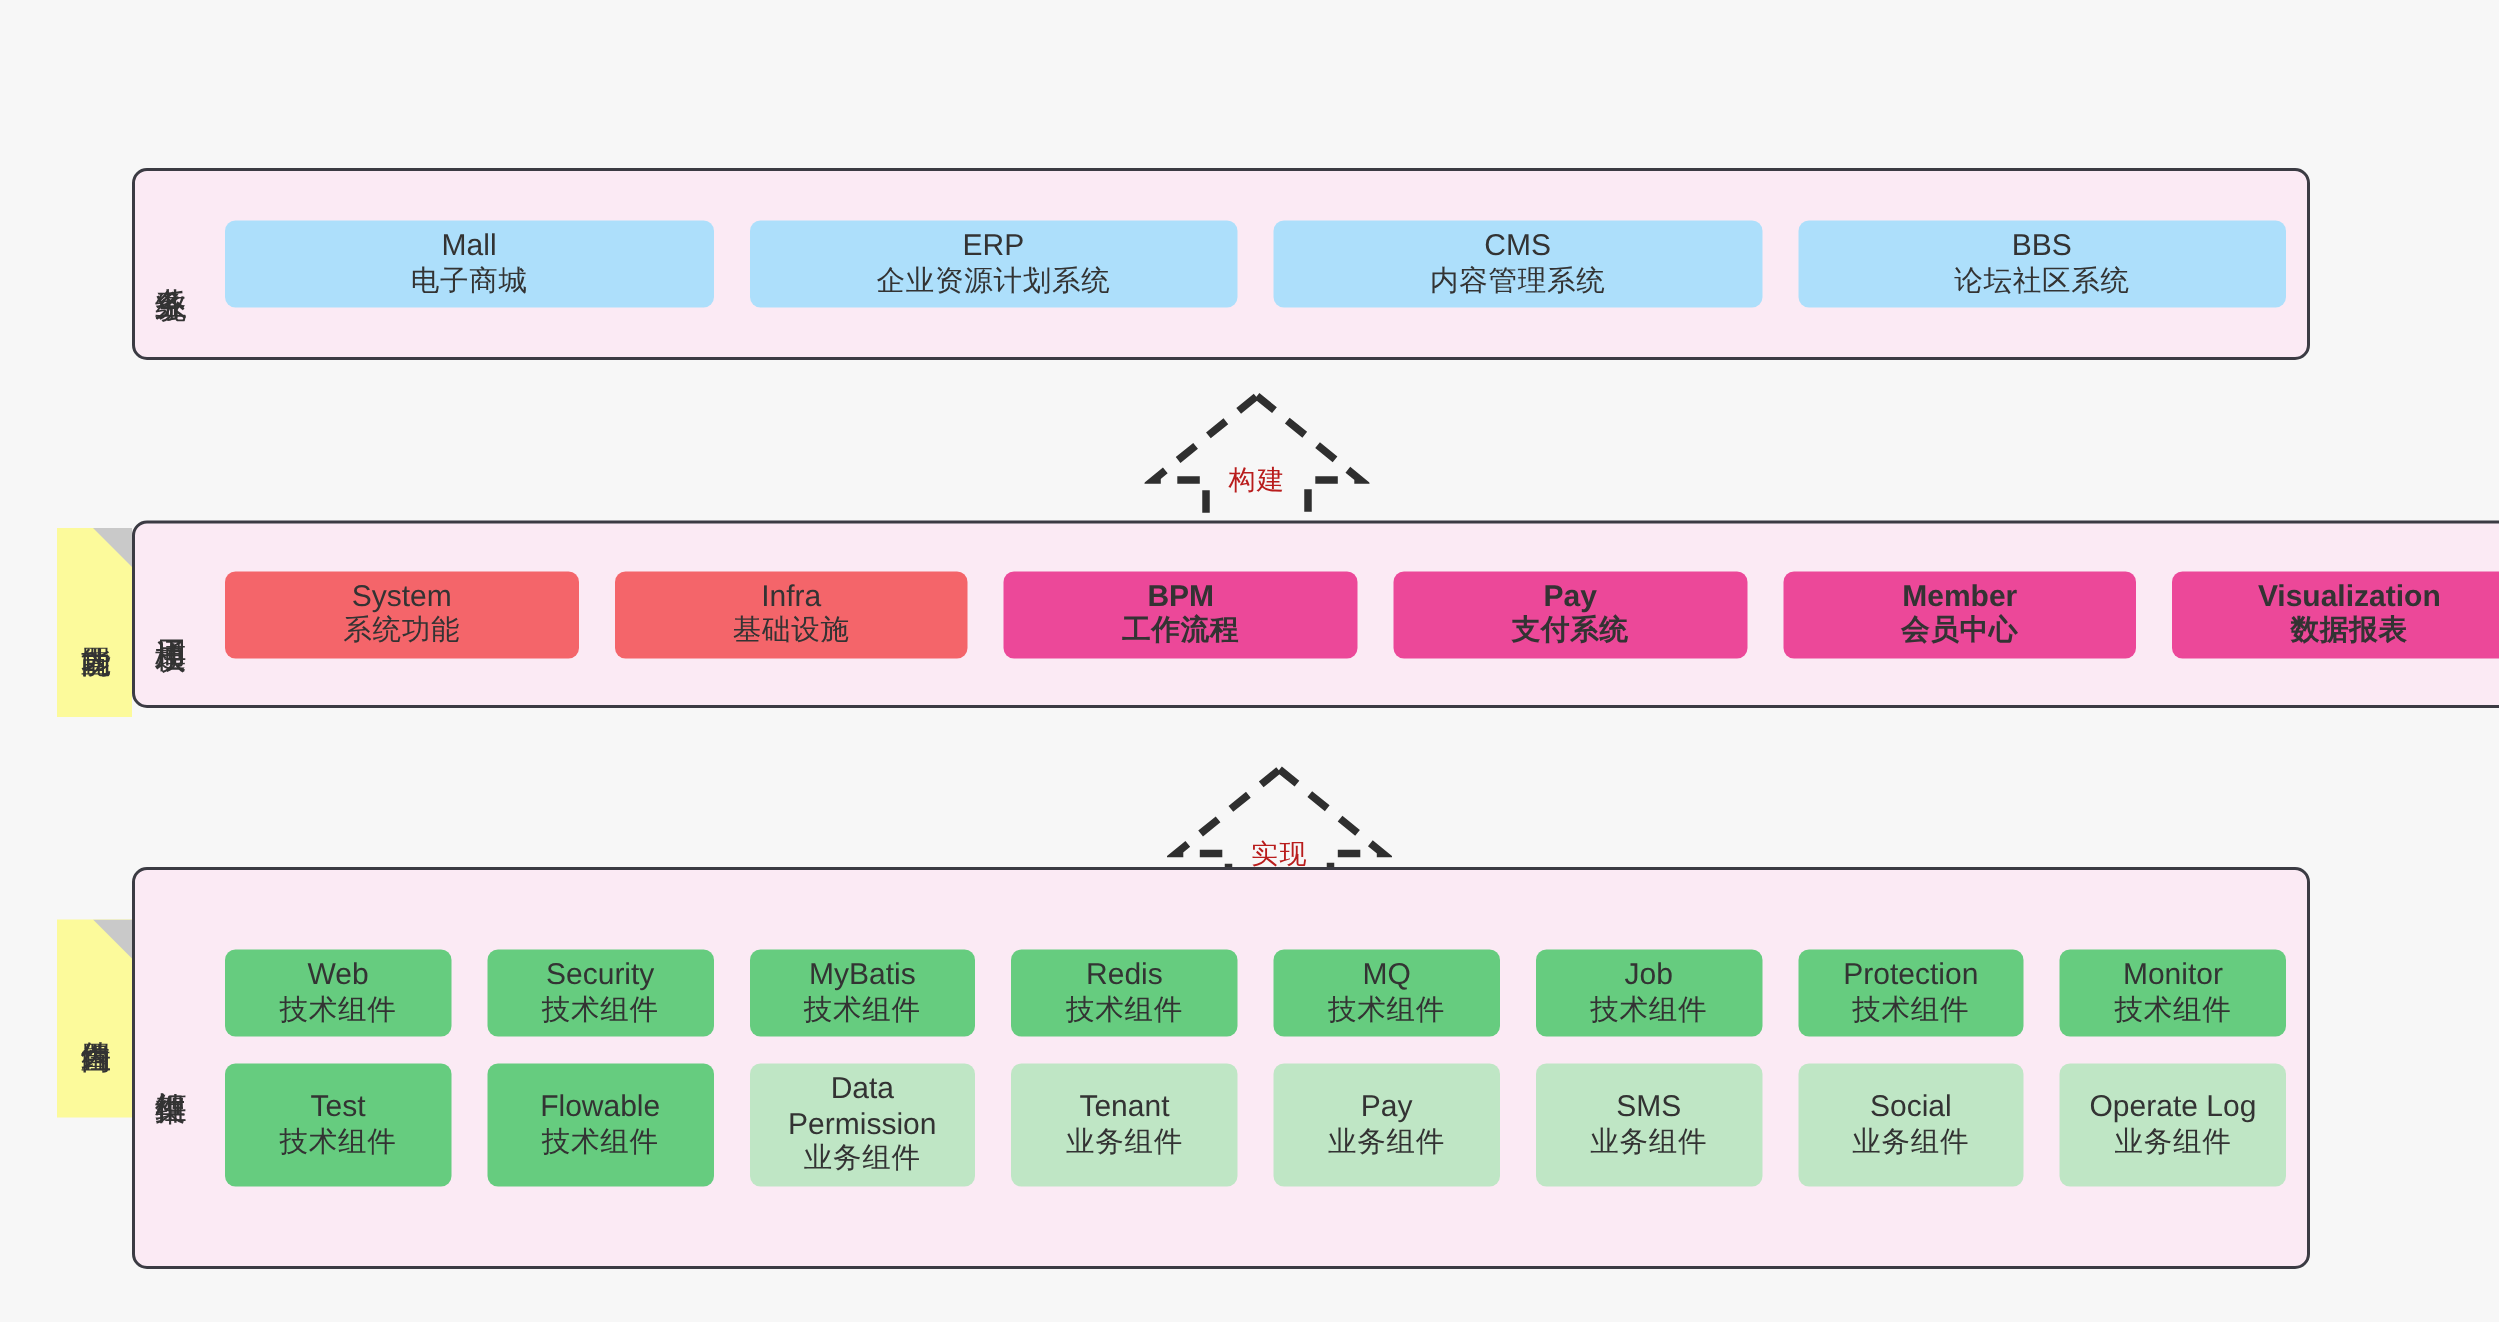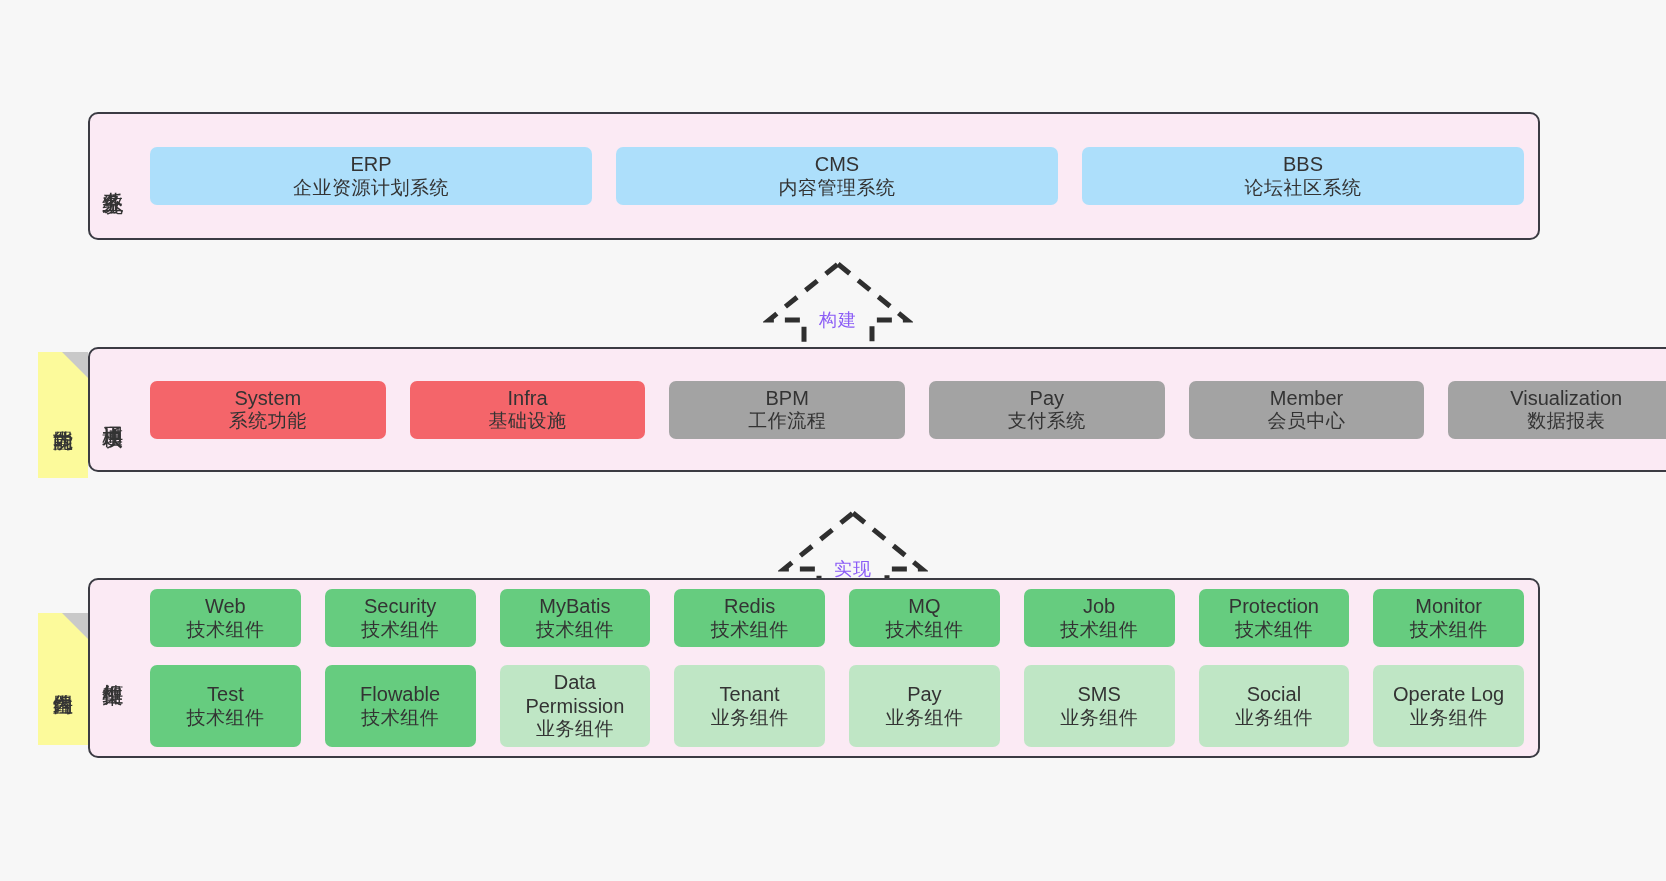--- a/index.html
+++ b/index.html
@@ -78,21 +78,21 @@
     font-size: 20px;
     white-space: normal;
   }
   .card .cn {
     font-size: 19px;
     letter-spacing: 0.5px;
   }
 
   .c-blue        { background: #addffb; }
   .c-red         { background: #f4656a; }
-  .c-pink        { background: #a3a3a3; }
+  .c-pink        { background: #ec4899; font-weight: bold; }
   .c-green       { background: #66cc7f; }
   .c-lightgreen  { background: #bfe6c5; }
 
   
   .note {
     position: absolute;
     box-sizing: border-box;
     background: #fcfa9b;
     display: flex;
     align-items: center;
@@ -122,32 +122,36 @@
     height: 98px;
   }
   .arrow svg { display: block; width: 150px; height: 98px; }
   .arrow .arrow-label {
     position: absolute;
     left: 0;
     right: 0;
     bottom: 24px;
     text-align: center;
     font-size: 18px;
-    color: #8b5cf6;
+    color: #b91c1c;
     letter-spacing: 1px;
   }
 </style>
 </head>
 <body>
 
 <div class="layer" id="layer-business" style="left:88px; top:112px; width:1452px; height:128px;">
   <div class="layer-label">业务系统</div>
   <div class="layer-body">
     <div class="row">
 
+      <div class="card c-blue">
+        <span class="en">Mall</span>
+        <span class="cn">电子商城</span>
+      </div>
 
 
       <div class="card c-blue">
         <span class="en">ERP</span>
         <span class="cn">企业资源计划系统</span>
       </div>
 
 
       <div class="card c-blue">
         <span class="en">CMS</span>
@@ -219,21 +223,21 @@
     <path d="M75 6 L144 62 L109 62 L109 94 L41 94 L41 62 L6 62 Z" fill="none" stroke="#2f2f2f" stroke-width="5" stroke-dasharray="15 11" stroke-linejoin="miter"></path>
   </svg>
   <div class="arrow-label">实现</div>
 </div>
 
 <div class="note" style="left:38px; top:613px; width:50px; height:132px;">
   <span class="fold"></span>
   <span>内置组件</span>
 </div>
 
-<div class="layer" id="layer-framework" style="left:88px; top:578px; width:1452px; height:180px;">
+<div class="layer" id="layer-framework" style="left:88px; top:578px; width:1452px; height:268px;">
   <div class="layer-label">框架组件</div>
   <div class="layer-body">
 
     <div class="row">
       <div class="card c-green">
         <span class="en">Web</span>
         <span class="cn">技术组件</span>
       </div>
       <div class="card c-green">
         <span class="en">Security</span>

